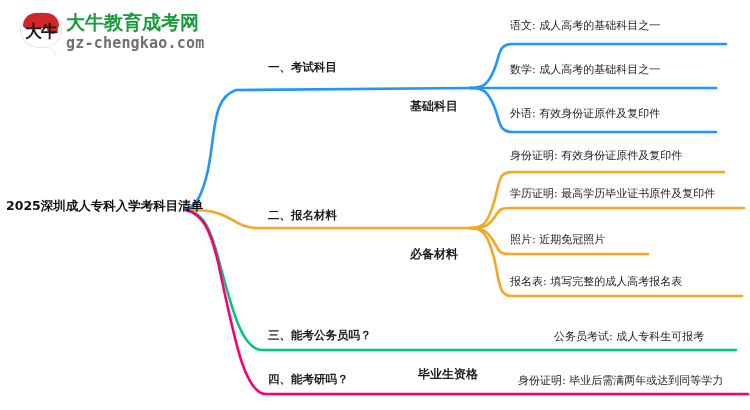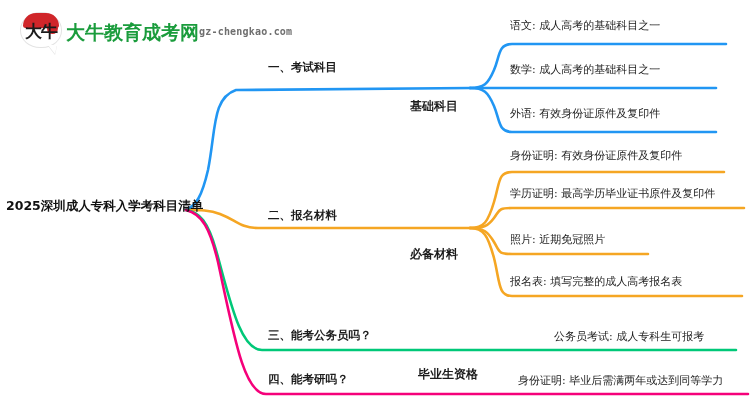--- a/index.html
+++ b/index.html
@@ -27,29 +27,29 @@
   .logo-cap {
     position: absolute; left: 5px; top: 3px; width: 36px; height: 15px;
     background: #d0262a; border-radius: 18px 18px 3px 3px;
   }
   .logo-dot { position: absolute; right: 6px; top: 13px; width: 11px; height: 11px; background:#d0262a; border-radius:50%; }
   .logo-cn {
     position: absolute; left: 0; top: 10px; width: 46px; text-align: center;
     font-family: "DejaVu Sans", "Liberation Sans", sans-serif;
     font-size: 17px; font-weight: 700; color: #1b1b1b; letter-spacing: -1px;
   }
-  .logo-text { display: flex; flex-direction: row; justify-content: center; line-height: 1; }
+  .logo-text { display: flex; flex-direction: column; justify-content: center; line-height: 1; }
   .logo-title {
     font-family: "DejaVu Sans", "Liberation Sans", sans-serif;
     font-size: 19px; font-weight: 700; color: #1a9c3c; letter-spacing: 0px; white-space: nowrap;
   }
   .logo-sub {
     margin-top: 4px;
     font-family: "DejaVu Sans Mono", "Liberation Mono", monospace;
-    font-size: 10px; font-weight: 700; color: #6f6f6f; letter-spacing: 0.2px; white-space: nowrap;
+    font-size: 15px; font-weight: 700; color: #6f6f6f; letter-spacing: 0.2px; white-space: nowrap;
   }
 
   
   #wires { position: absolute; left: 0; top: 0; width: 750px; height: 410px; }
 
   
   .node {
     position: absolute;
     font-family: "DejaVu Sans", "Liberation Sans", sans-serif;
     color: #1c1c1c;

